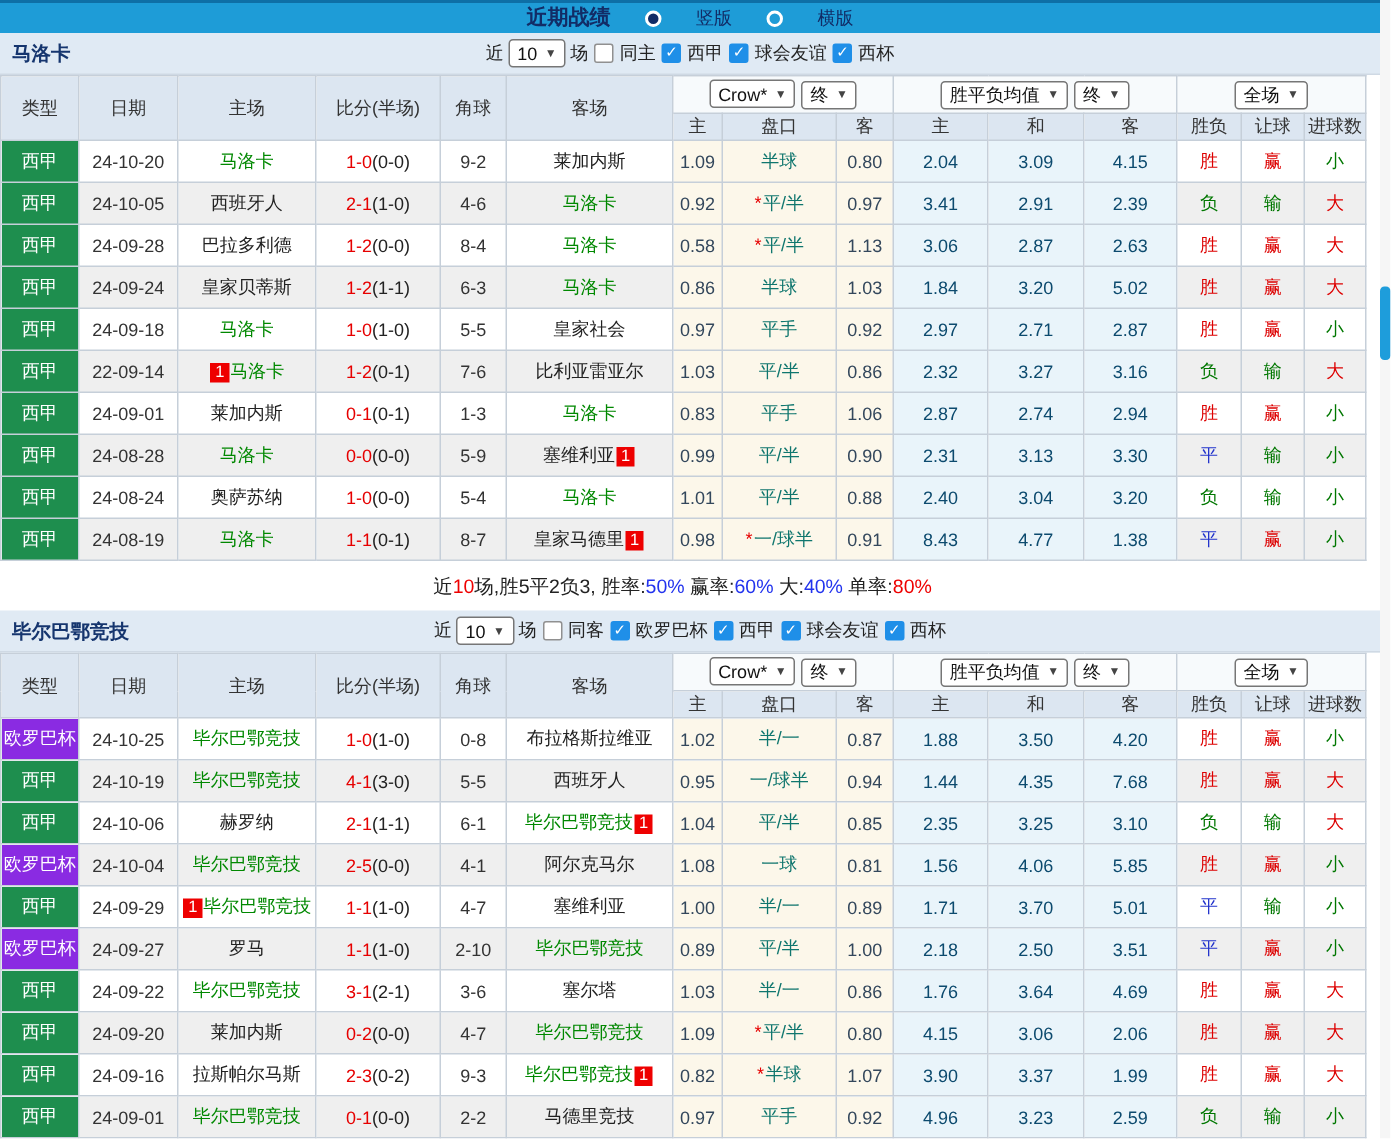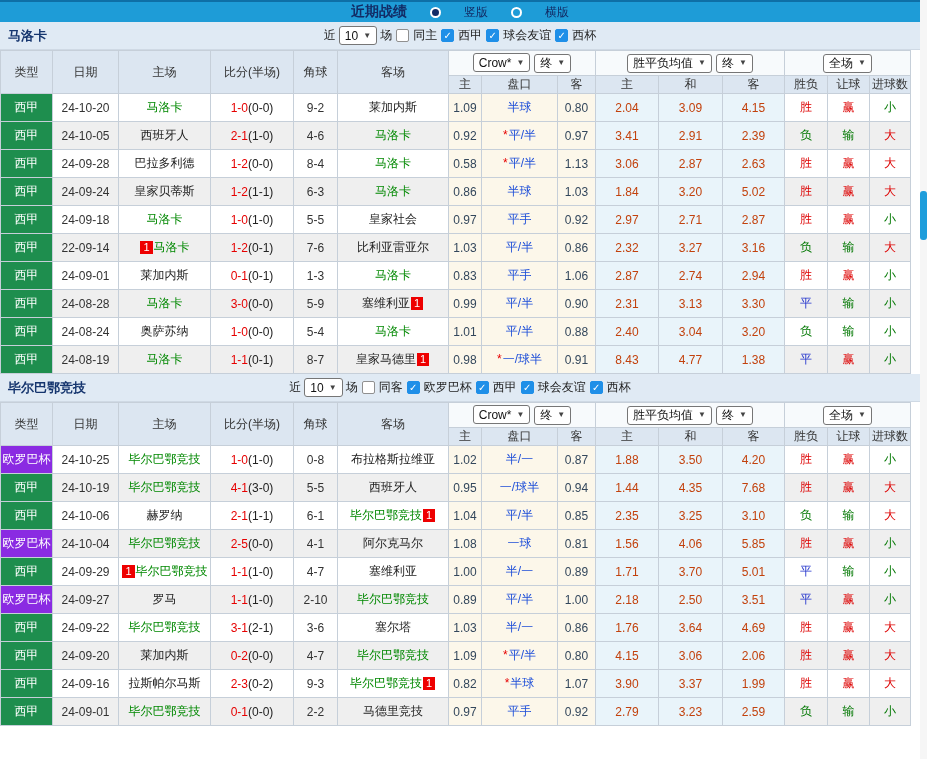--- a/index.html
+++ b/index.html
@@ -28,27 +28,27 @@
   .grid td{height:28px}
   th.hl{background:#dce6f1;font-weight:normal}
   tr.hrow1 th{height:25px}
   tr.hrow2 th{height:17px;background:#dce6f1;font-weight:normal}
   th.hsel{background:#f7fafc;font-weight:normal}
   th.hsel .select{margin:0 2px}
   tbody tr:nth-child(odd) td{background:#fff}
   tbody tr:nth-child(even) td{background:#efefef}
   td.ttype{color:#fff}
   td.ah{background:#fcf7ea !important;color:#33475c}
-  td.eu{background:#e9f4fa !important;color:#c2410c}
+  td.eu{background:#e9f4fa !important;color:#0c4a6e}
   td.res{font-weight:normal}
   .sc{color:#e60000}
   .half{color:#222}
   .self{color:#008800}
   .opp{color:#222}
-  .htext{color:#1d4ed8}
+  .htext{color:#0f766e}
   .star{color:#e60000;margin-right:1px}
   .b1{background:#ee0000;color:#fff;font-size:11px;line-height:13px;padding:0 3px;margin:0 1px;display:inline-block}
   .summary{width:910px;text-align:center;padding:8px 0 7px 0;font-size:13px}
   .sk{color:#222}.sr{color:#ee0000}.sb{color:#2233ee}
   .scrollbar{position:absolute;top:0;right:0;width:7px;height:759px;background:#f6f6f6}
   .thumb{position:absolute;top:191px;left:0;width:7px;height:49px;background:#1e9ddb;border-radius:3px}
 </style>
 </head>
 <body>
 
@@ -261,21 +261,21 @@
             <td class="eu">2.74</td>
             <td class="eu">2.94</td>
             <td class="res" style="color: rgb(221, 0, 0);">胜</td>
             <td class="res" style="color: rgb(221, 0, 0);">赢</td>
             <td class="res" style="color: rgb(0, 119, 0);">小</td>
           </tr>
           <tr>
             <td class="ttype" style="background: rgb(30, 142, 78);">西甲</td>
             <td class="tdate">24-08-28</td>
             <td><span class="self">马洛卡</span></td>
-            <td><span class="sc">3-0</span><span class="half">(0-0)</span></td>
+            <td><span class="sc">0-0</span><span class="half">(0-0)</span></td>
             <td>5-9</td>
             <td><span class="opp">塞维利亚</span><span class="b1">1</span></td>
             <td class="ah">0.99</td>
             <td class="ah"><span class="htext">平/半</span></td>
             <td class="ah">0.90</td>
             <td class="eu">2.31</td>
             <td class="eu">3.13</td>
             <td class="eu">3.30</td>
             <td class="res" style="color: rgb(34, 51, 204);">平</td>
             <td class="res" style="color: rgb(0, 119, 0);">输</td>
@@ -310,20 +310,21 @@
             <td class="ah">0.91</td>
             <td class="eu">8.43</td>
             <td class="eu">4.77</td>
             <td class="eu">1.38</td>
             <td class="res" style="color: rgb(34, 51, 204);">平</td>
             <td class="res" style="color: rgb(221, 0, 0);">赢</td>
             <td class="res" style="color: rgb(0, 119, 0);">小</td>
           </tr>
         </tbody>
       </table>
+      <div class="summary"><span class="sk">近</span><span class="sr">10</span><span class="sk">场,胜5平2负3, </span><span class="sk">胜率:</span><span class="sb">50%</span><span class="sk"> 赢率:</span><span class="sb">60%</span><span class="sk"> 大:</span><span class="sb">40%</span><span class="sk"> 单率:</span><span class="sr">80%</span></div>
     </div>
     <div class="section">
       <div class="shead">
         <span class="steam">毕尔巴鄂竞技</span>
         <div class="filters">
           <span>近</span>
           <span class="select">
             <span>10</span>
             <span class="caret">▼</span>
           </span>
@@ -562,21 +563,21 @@
           <tr>
             <td class="ttype" style="background: rgb(30, 142, 78);">西甲</td>
             <td class="tdate">24-09-01</td>
             <td><span class="self">毕尔巴鄂竞技</span></td>
             <td><span class="sc">0-1</span><span class="half">(0-0)</span></td>
             <td>2-2</td>
             <td><span class="opp">马德里竞技</span></td>
             <td class="ah">0.97</td>
             <td class="ah"><span class="htext">平手</span></td>
             <td class="ah">0.92</td>
-            <td class="eu">2.79</td>
+            <td class="eu">4.96</td>
             <td class="eu">3.23</td>
             <td class="eu">2.59</td>
             <td class="res" style="color: rgb(0, 119, 0);">负</td>
             <td class="res" style="color: rgb(0, 119, 0);">输</td>
             <td class="res" style="color: rgb(0, 119, 0);">小</td>
           </tr>
         </tbody>
       </table>
     </div>
   </div>

